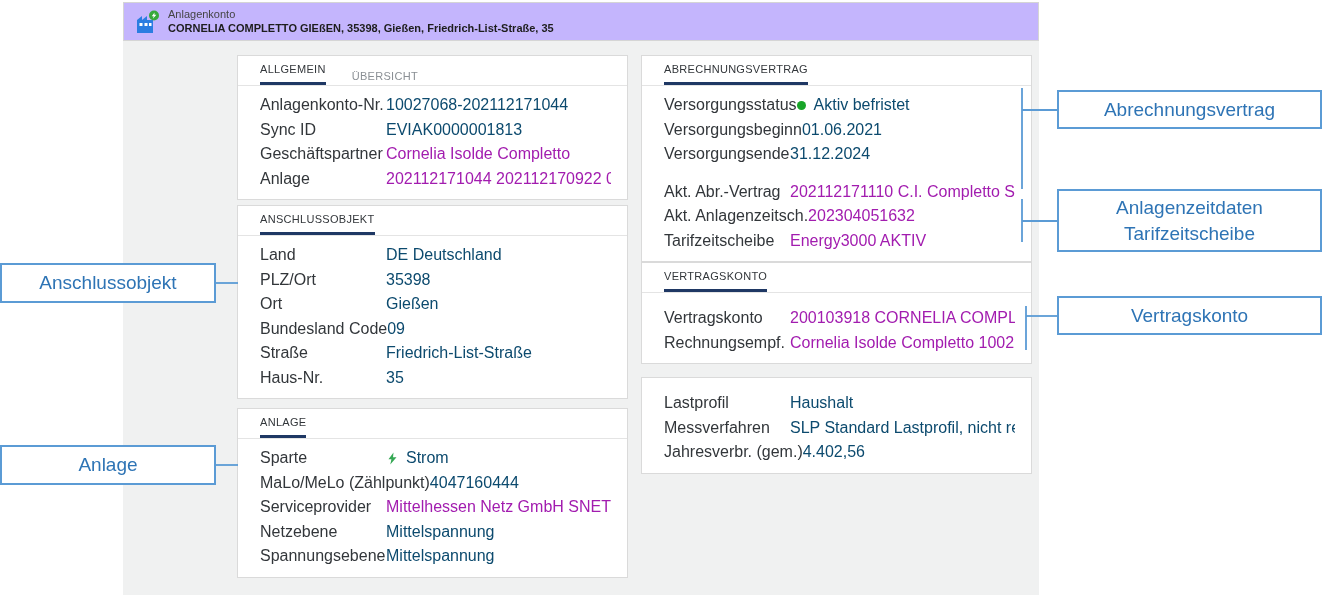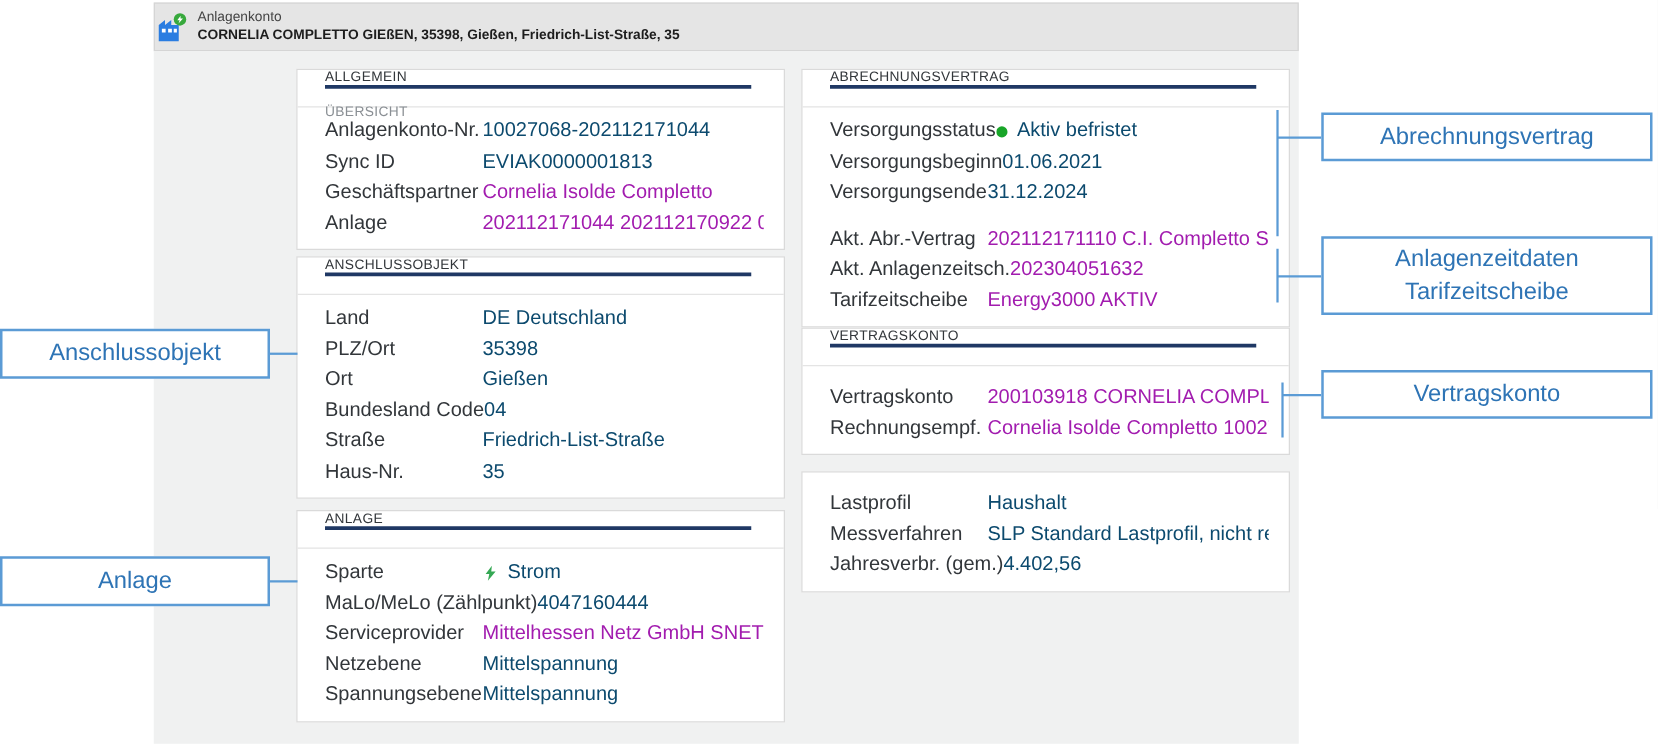--- a/index.html
+++ b/index.html
@@ -1,30 +1,30 @@
 <!DOCTYPE html>
 <html><head>
 <meta charset="utf-8">
 <style>
   * { box-sizing: border-box; }
   body { margin:0; font-family:"Liberation Sans", sans-serif; background:#fff; }
   .page { position:relative; width:1326px; height:599px; background:#ffffff; overflow:hidden; }
 
   
   .app-header { position:absolute; left:123px; top:2px; width:916px; height:39px;
-    background:#e5e5e5; border:1px solid #d5d5d5; display:flex; align-items:center; }
+    background:#c4b5fd; border:1px solid #d5d5d5; display:flex; align-items:center; padding-left:10px; }
   .app-header .hicon { flex:0 0 auto; width:26px; height:28px; margin-right:8px; }
   .htext { display:flex; flex-direction:column; line-height:1.25; }
   .htitle { font-size:11px; color:#444; }
   .hsub { font-size:11px; font-weight:600; color:#1d1d1d; }
   .content-bg { position:absolute; left:123px; top:41px; width:916px; height:554px; background:#f0f1f1; }
 
   
   .card { position:absolute; width:391px; background:#fff; border:1px solid #dadada; }
-  .card-header { height:30px; border-bottom:1px solid #e4e4e4; display:flex; align-items:stretch; padding-left:22px;flex-direction:column; }
+  .card-header { height:30px; border-bottom:1px solid #e4e4e4; display:flex; align-items:stretch; padding-left:22px; }
   .tab { display:flex; align-items:center; font-size:11px; letter-spacing:.3px; color:#32363a;
     border-bottom:3px solid transparent; margin-right:26px; cursor:default; }
   .tab.active { border-bottom-color:#1f3864; }
   .tab.inactive { color:#8a8f94;margin-top:13px; }
   .rows { padding:7px 16px 8px 22px; }
   .rows.pad-lg { padding-top:13px; }
   .row { height:24.5px; display:flex; align-items:center; font-size:16px; }
   .lbl { flex:0 0 126px; color:#32363a; white-space:nowrap; }
   .val { flex:1 1 auto; color:#0c4a6e; white-space:nowrap; overflow:hidden; display:flex; align-items:center; }
   .val.link { color:#a21caf; }
@@ -97,21 +97,21 @@
       <div class="row">
         <span class="lbl">PLZ/Ort</span>
         <span class="val">35398</span>
       </div>
       <div class="row">
         <span class="lbl">Ort</span>
         <span class="val">Gießen</span>
       </div>
       <div class="row">
         <span class="lbl">Bundesland Code</span>
-        <span class="val">04</span>
+        <span class="val">09</span>
       </div>
       <div class="row">
         <span class="lbl">Straße</span>
         <span class="val">Friedrich-List-Straße</span>
       </div>
       <div class="row">
         <span class="lbl">Haus-Nr.</span>
         <span class="val">35</span>
       </div>
     </div>

